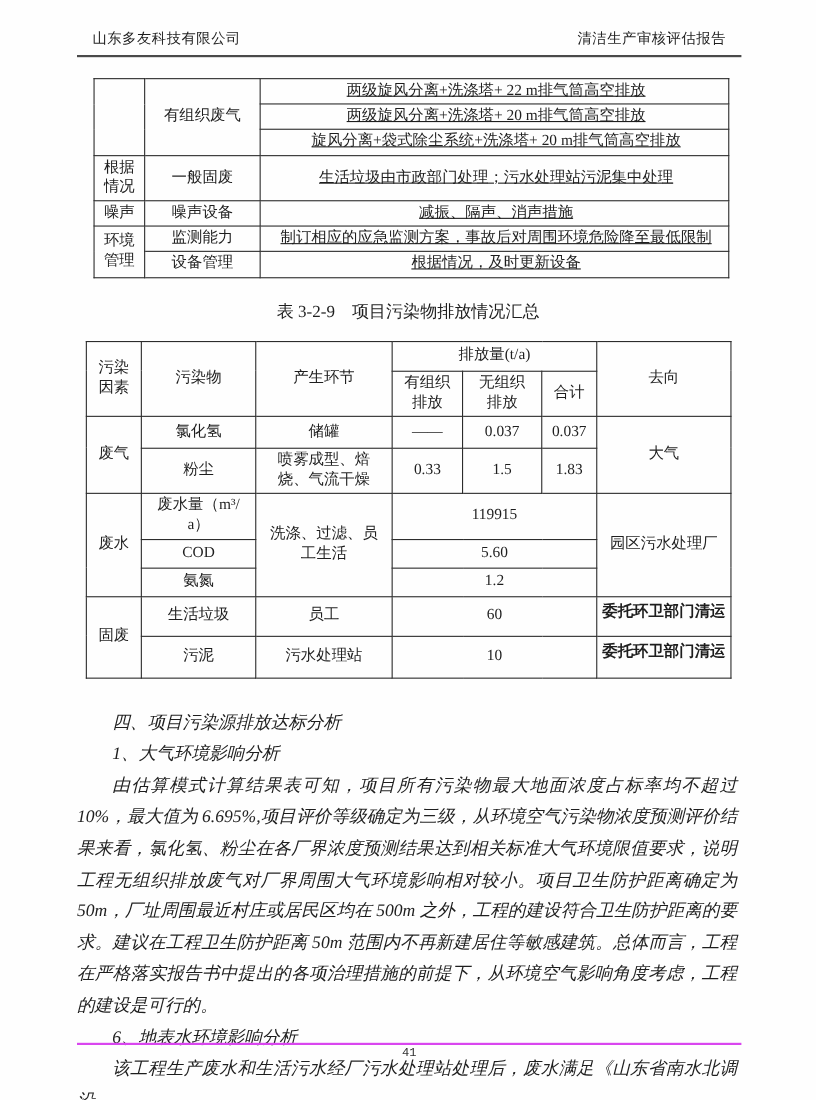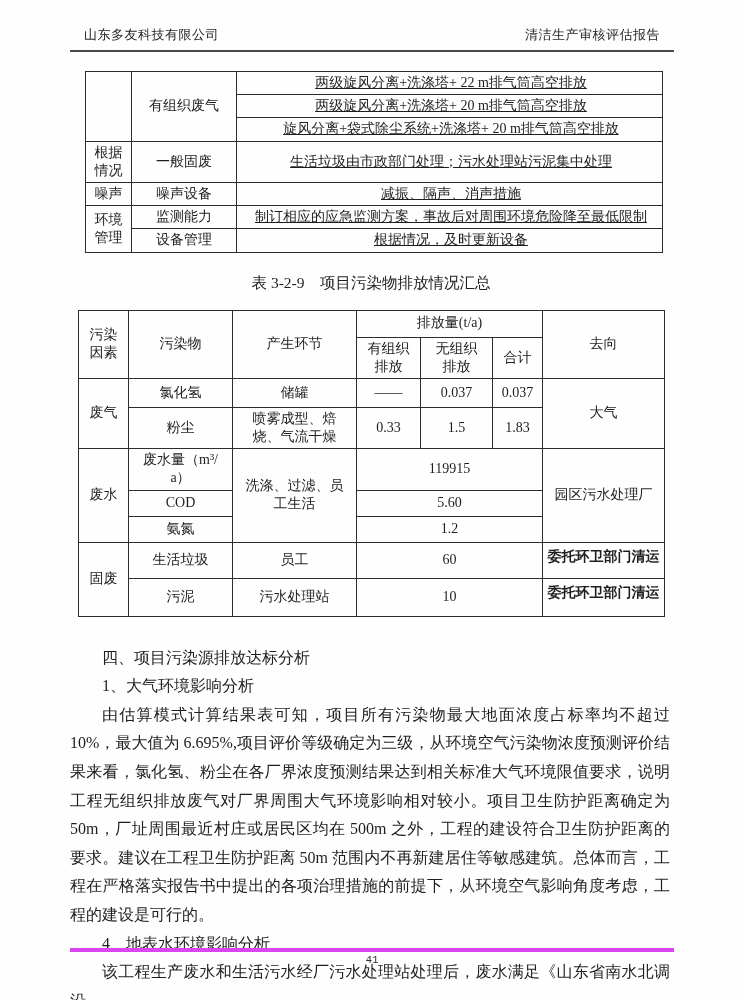--- a/index.html
+++ b/index.html
@@ -41,26 +41,27 @@
   .caption {
     text-align: center; font-weight: normal;
     font-size: 15.5px; margin: 20px 0 16px 0;
   }
 
   .text-block { margin-top: 27px; padding-right: 2px; }
   .text-block p {
     margin: 0; text-indent: 2em;
     font-size: 16px; line-height: 28.6px;
     text-align: justify;
+    font-style: italic;
   }
 
   
   .footer {
     position: absolute; top: 948px; left: 70px; right: 68px;
-    border-top: 4px solid #d946ef;
+    border-top: 2px solid #d946ef;
     text-align: center; padding-top: 2px;
     font-family: "Liberation Mono", "DejaVu Sans Mono", monospace;
     font-size: 11px; color: #333;
   }
 </style>
 </head>
 <body>
 
 <div class="page">
 
@@ -183,21 +184,21 @@
         <td colspan="3">10</td>
         <td class="top" style="padding-left:2px;padding-right:2px">委托环卫部门清运</td>
       </tr>
     </tbody>
       </table>
 
     <div class="text-block">
       <p>四、项目污染源排放达标分析</p>
       <p>1、大气环境影响分析</p>
       <p>由估算模式计算结果表可知，项目所有污染物最大地面浓度占标率均不超过 10%，最大值为 6.695%,项目评价等级确定为三级，从环境空气污染物浓度预测评价结果来看，氯化氢、粉尘在各厂界浓度预测结果达到相关标准大气环境限值要求，说明工程无组织排放废气对厂界周围大气环境影响相对较小。项目卫生防护距离确定为 50m，厂址周围最近村庄或居民区均在 500m 之外，工程的建设符合卫生防护距离的要求。建议在工程卫生防护距离 50m 范围内不再新建居住等敏感建筑。总体而言，工程在严格落实报告书中提出的各项治理措施的前提下，从环境空气影响角度考虑，工程的建设是可行的。</p>
-      <p>4、地表水环境影响分析</p>
+      <p>6、地表水环境影响分析</p>
       <p>该工程生产废水和生活污水经厂污水处理站处理后，废水满足《山东省南水北调沿</p>
     </div>
 
   </div>
 
   <div class="footer">
     <span>41</span>
   </div>
 
 </div>

